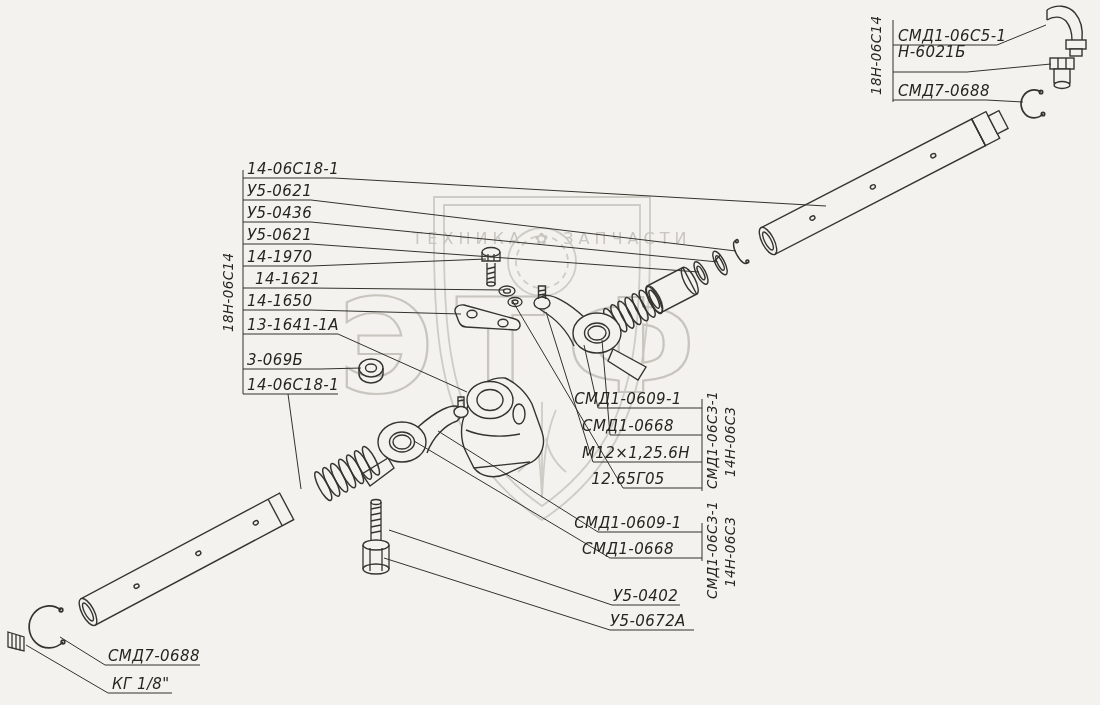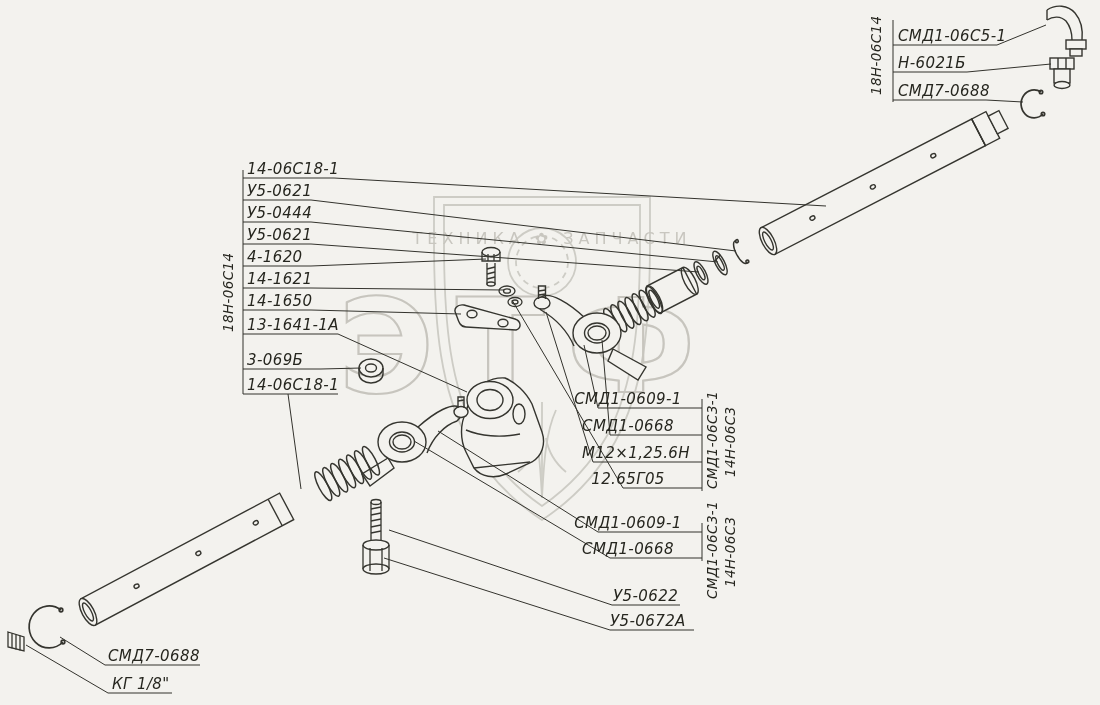--- a/index.html
+++ b/index.html
@@ -247,41 +247,41 @@
   </svg>
 
   <div class="vlbl" style="left:221px;top:332px">18Н-06С14</div>
   <div class="vlbl" style="left:869px;top:95px">18Н-06С14</div>
   <div class="vlbl" style="left:705px;top:489px">СМД1-06С3-1</div>
   <div class="vlbl" style="left:723px;top:477px">14Н-06С3</div>
   <div class="vlbl" style="left:705px;top:599px">СМД1-06С3-1</div>
   <div class="vlbl" style="left:723px;top:587px">14Н-06С3</div>
 
   <div class="lbl" style="left:898px;top:28px">СМД1-06С5-1</div>
-  <div class="lbl" style="left:898px;top:55px">Н-6021Б</div>
+  <div class="lbl" style="left:898px;top:44px">Н-6021Б</div>
   <div class="lbl" style="left:898px;top:83px">СМД7-0688</div>
 
   <div class="lbl" style="left:247px;top:161px">14-06С18-1</div>
   <div class="lbl" style="left:247px;top:183px">У5-0621</div>
-  <div class="lbl" style="left:247px;top:205px">У5-0444</div>
+  <div class="lbl" style="left:247px;top:205px">У5-0436</div>
   <div class="lbl" style="left:247px;top:227px">У5-0621</div>
-  <div class="lbl" style="left:247px;top:249px">4-1620</div>
-  <div class="lbl" style="left:247px;top:271px">14-1621</div>
+  <div class="lbl" style="left:247px;top:249px">14-1970</div>
+  <div class="lbl" style="left:255px;top:271px">14-1621</div>
   <div class="lbl" style="left:247px;top:293px">14-1650</div>
   <div class="lbl" style="left:247px;top:317px">13-1641-1А</div>
   <div class="lbl" style="left:247px;top:352px">3-069Б</div>
   <div class="lbl" style="left:247px;top:377px">14-06С18-1</div>
 
   <div class="lbl ra" style="left:558px;top:391px">СМД1-0609-1</div>
   <div class="lbl ra" style="left:558px;top:418px">СМД1-0668</div>
   <div class="lbl ra" style="left:566px;top:445px">М12×1,25.6Н</div>
   <div class="lbl ra" style="left:558px;top:471px">12.65Г05</div>
 
   <div class="lbl ra" style="left:558px;top:515px">СМД1-0609-1</div>
   <div class="lbl ra" style="left:558px;top:541px">СМД1-0668</div>
 
-  <div class="lbl" style="left:613px;top:588px">У5-0622</div>
+  <div class="lbl" style="left:613px;top:588px">У5-0402</div>
   <div class="lbl" style="left:610px;top:613px">У5-0672А</div>
 
   <div class="lbl" style="left:108px;top:648px">СМД7-0688</div>
   <div class="lbl" style="left:112px;top:676px">КГ 1/8"</div>
 
 </div>
 
 </body></html>

